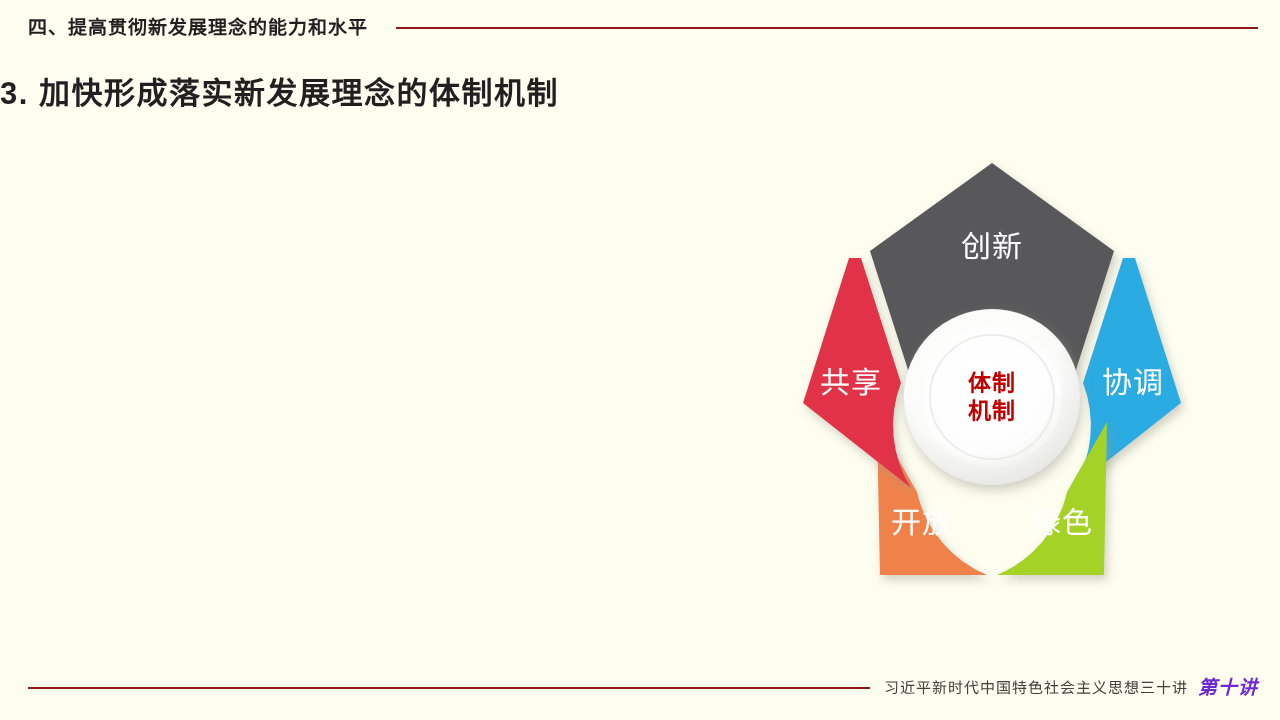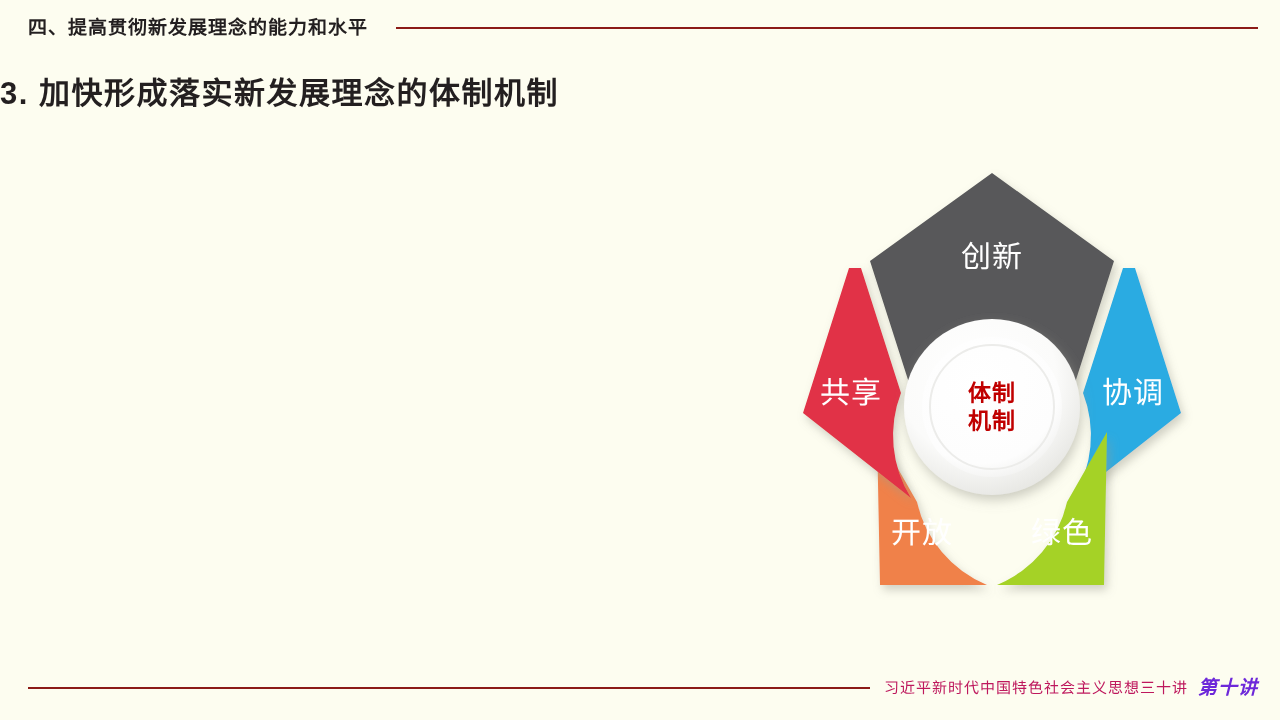--- a/index.html
+++ b/index.html
@@ -89,21 +89,21 @@
     letter-spacing: 0.5px;
     text-indent: 2em;
     text-align: justify;
     text-justify: inter-ideograph;
   }
 
   
   .diagram {
     position: absolute;
     left: 762px;
-    top: 155px;
+    top: 145px;
     width: 460px;
     height: 460px;
   }
   .diagram svg {
     display: block;
     width: 460px;
     height: 460px;
   }
   .petal-label {
     font-family: "Liberation Sans", "DejaVu Sans", sans-serif;
@@ -131,21 +131,21 @@
   }
   .footer-rule {
     flex: 1 1 auto;
     height: 0;
     border-top: 2px solid #8c1b17;
     margin-right: 14px;
     margin-top: 1px;
   }
   .footer-text {
     font-size: 15px;
-    color: #be185d;
+    color: #404040;
     letter-spacing: 1px;
     white-space: nowrap;
     line-height: 1;
     text-align: center;
   }
   .footer-badge {
     margin-left: 10px;
     font-family: "Liberation Serif", "DejaVu Serif", serif;
     font-size: 19px;
     font-weight: bold;

